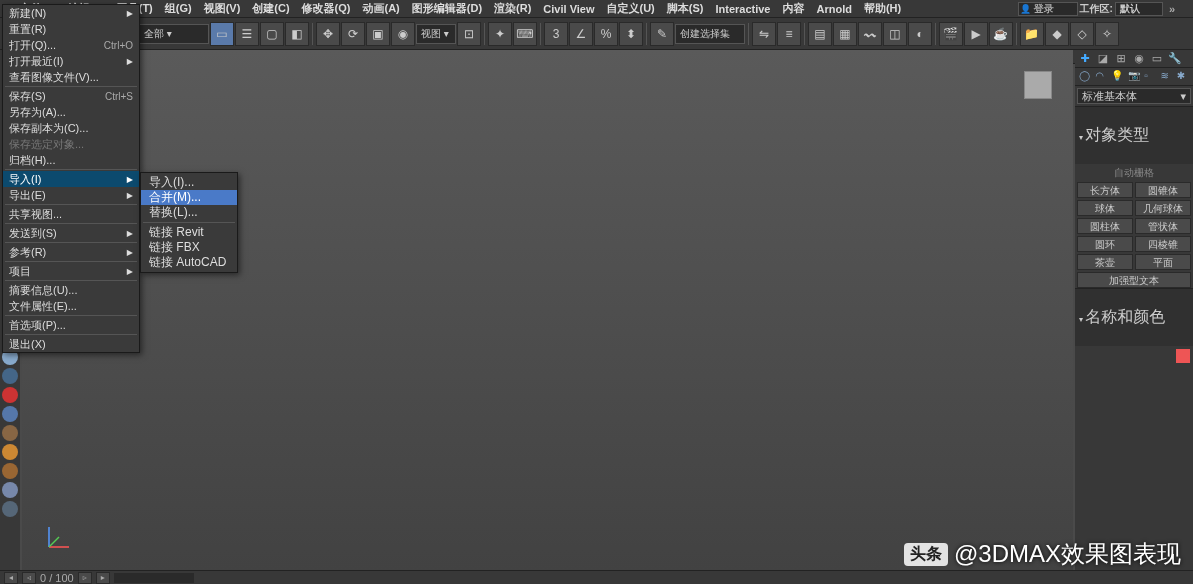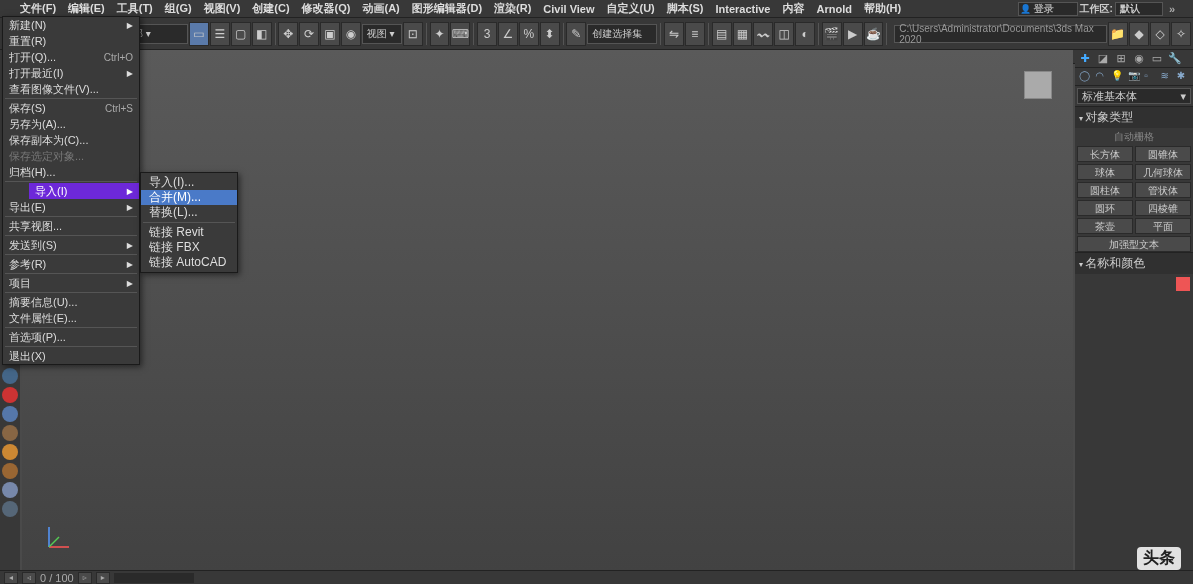--- a/index.html
+++ b/index.html
@@ -30,31 +30,31 @@
     .cube { width: 28px; height: 28px; background: #aaa; border: 1px solid #888; transform: rotate(0deg); }
     .axis { position: absolute; bottom: 18px; left: 22px; width: 30px; height: 30px; }
     
     .right-panel { width: 118px; background: #383838; display: flex; flex-direction: column; }
     .rp-tabs { height: 18px; display: flex; align-items: center; gap: 4px; padding: 0 3px; border-bottom: 1px solid #222; }
     .rp-tab { width: 14px; height: 14px; color: #aaa; font-size: 11px; display: flex; align-items: center; justify-content: center; }
     .rp-tab.active { color: #4af; }
     .rp-icons { height: 18px; display: flex; gap: 4px; padding: 2px 4px; border-bottom: 1px solid #222; }
     .rp-icon2 { width: 14px; height: 14px; color: #8ac; font-size: 10px; }
     .rp-dropdown { background: #2a2a2a; border: 1px solid #555; margin: 2px; padding: 1px 4px; font-size: 10px; color: #ccc; height: 16px; display:flex; align-items:center; justify-content:space-between; }
-    .rp-section-head { background: #303030; padding: 2px 4px; font-size: 12px; color: #ccc; border-top: 1px solid #222; }
+    .rp-section-head { background: #303030; padding: 18px 4px; font-size: 16px; color: #ccc; border-top: 1px solid #222; }
     .rp-section-head::before { content: "▾ "; font-size: 8px; }
     .rp-sublabel { text-align: center; font-size: 10px; color: #888; padding: 2px; }
     .rp-grid { display: grid; grid-template-columns: 1fr 1fr; gap: 2px; padding: 0 2px; }
     .rp-btn { background: #4a4a4a; border: 1px solid #2a2a2a; padding: 1px; text-align: center; font-size: 10px; color: #ccc; height: 16px; }
     .rp-wide { grid-column: span 2; }
     .rp-color { width: 14px; height: 14px; background: #e55; margin: 3px 3px 3px auto; }
     
-    .file-menu { position: absolute; top: 16px; left: 2px; width: 138px; background: #3a3a3a; border: 1px solid #1a1a1a; box-shadow: 2px 2px 6px rgba(0,0,0,0.5); z-index: 100; }
+    .file-menu { position: absolute; top: 4px; left: 2px; width: 138px; background: #3a3a3a; border: 1px solid #1a1a1a; box-shadow: 2px 2px 6px rgba(0,0,0,0.5); z-index: 100; }
     .fm-item { padding: 2px 6px; color: #ddd; font-size: 11px; height: 16px; display: flex; align-items: center; justify-content: space-between; }
-    .fm-item.highlighted { background: #6d28d9; color: #fff; margin-left: 26px; }
+    .fm-item.highlighted { background: #0c4a6e; color: #fff; }
     .fm-item.disabled { color: #777; }
     .fm-sep { height: 1px; background: #555; margin: 1px 2px; }
     .fm-arrow { font-size: 8px; }
     .fm-shortcut { color: #aaa; font-size: 10px; }
     
     .sub-menu { position: absolute; top: 172px; left: 140px; width: 98px; background: #3a3a3a; border: 1px solid #1a1a1a; box-shadow: 2px 2px 6px rgba(0,0,0,0.5); z-index: 101; padding: 2px 0; }
     .sm-item { padding: 2px 8px; color: #ddd; font-size: 12px; height: 15px; display: flex; align-items: center; }
     .sm-item.highlighted { background: #4a7ac8; color: #fff; }
     .sm-sep { height: 1px; background: #555; margin: 2px 2px; }
     
@@ -136,21 +136,20 @@
   <span class="tool-btn">▤</span>
   <span class="tool-btn">▦</span>
   <span class="tool-btn">〰</span>
   <span class="tool-btn">◫</span>
   <span class="tool-btn">◐</span>
   <span class="tool-sep"></span>
   <span class="tool-btn">🎬</span>
   <span class="tool-btn">▶</span>
   <span class="tool-btn">☕</span>
   <span class="tool-sep"></span>
-  <div class="path-box">C:\Users\Administrator\Documents\3ds Max 2020</div>
   <span class="tool-btn">📁</span>
   <span class="tool-btn">◆</span>
   <span class="tool-btn">◇</span>
   <span class="tool-btn">✧</span>
 </div>
 
 <div class="labels-row">
   <span>选择</span>
   <span>对象绘制</span>
   <span>填充</span>
@@ -320,13 +319,14 @@
   <span class="sb-btn">◂</span>
   <span class="sb-btn">◃</span>
   <span>0 / 100</span>
   <span class="sb-btn">▹</span>
   <span class="sb-btn">▸</span>
   <div class="sb-track"></div>
 </div>
 
 <div class="watermark">
   <span class="wm-logo">头条</span>
+  <span class="wm-text">@3DMAX效果图表现</span>
 </div>
 
 </body></html>

